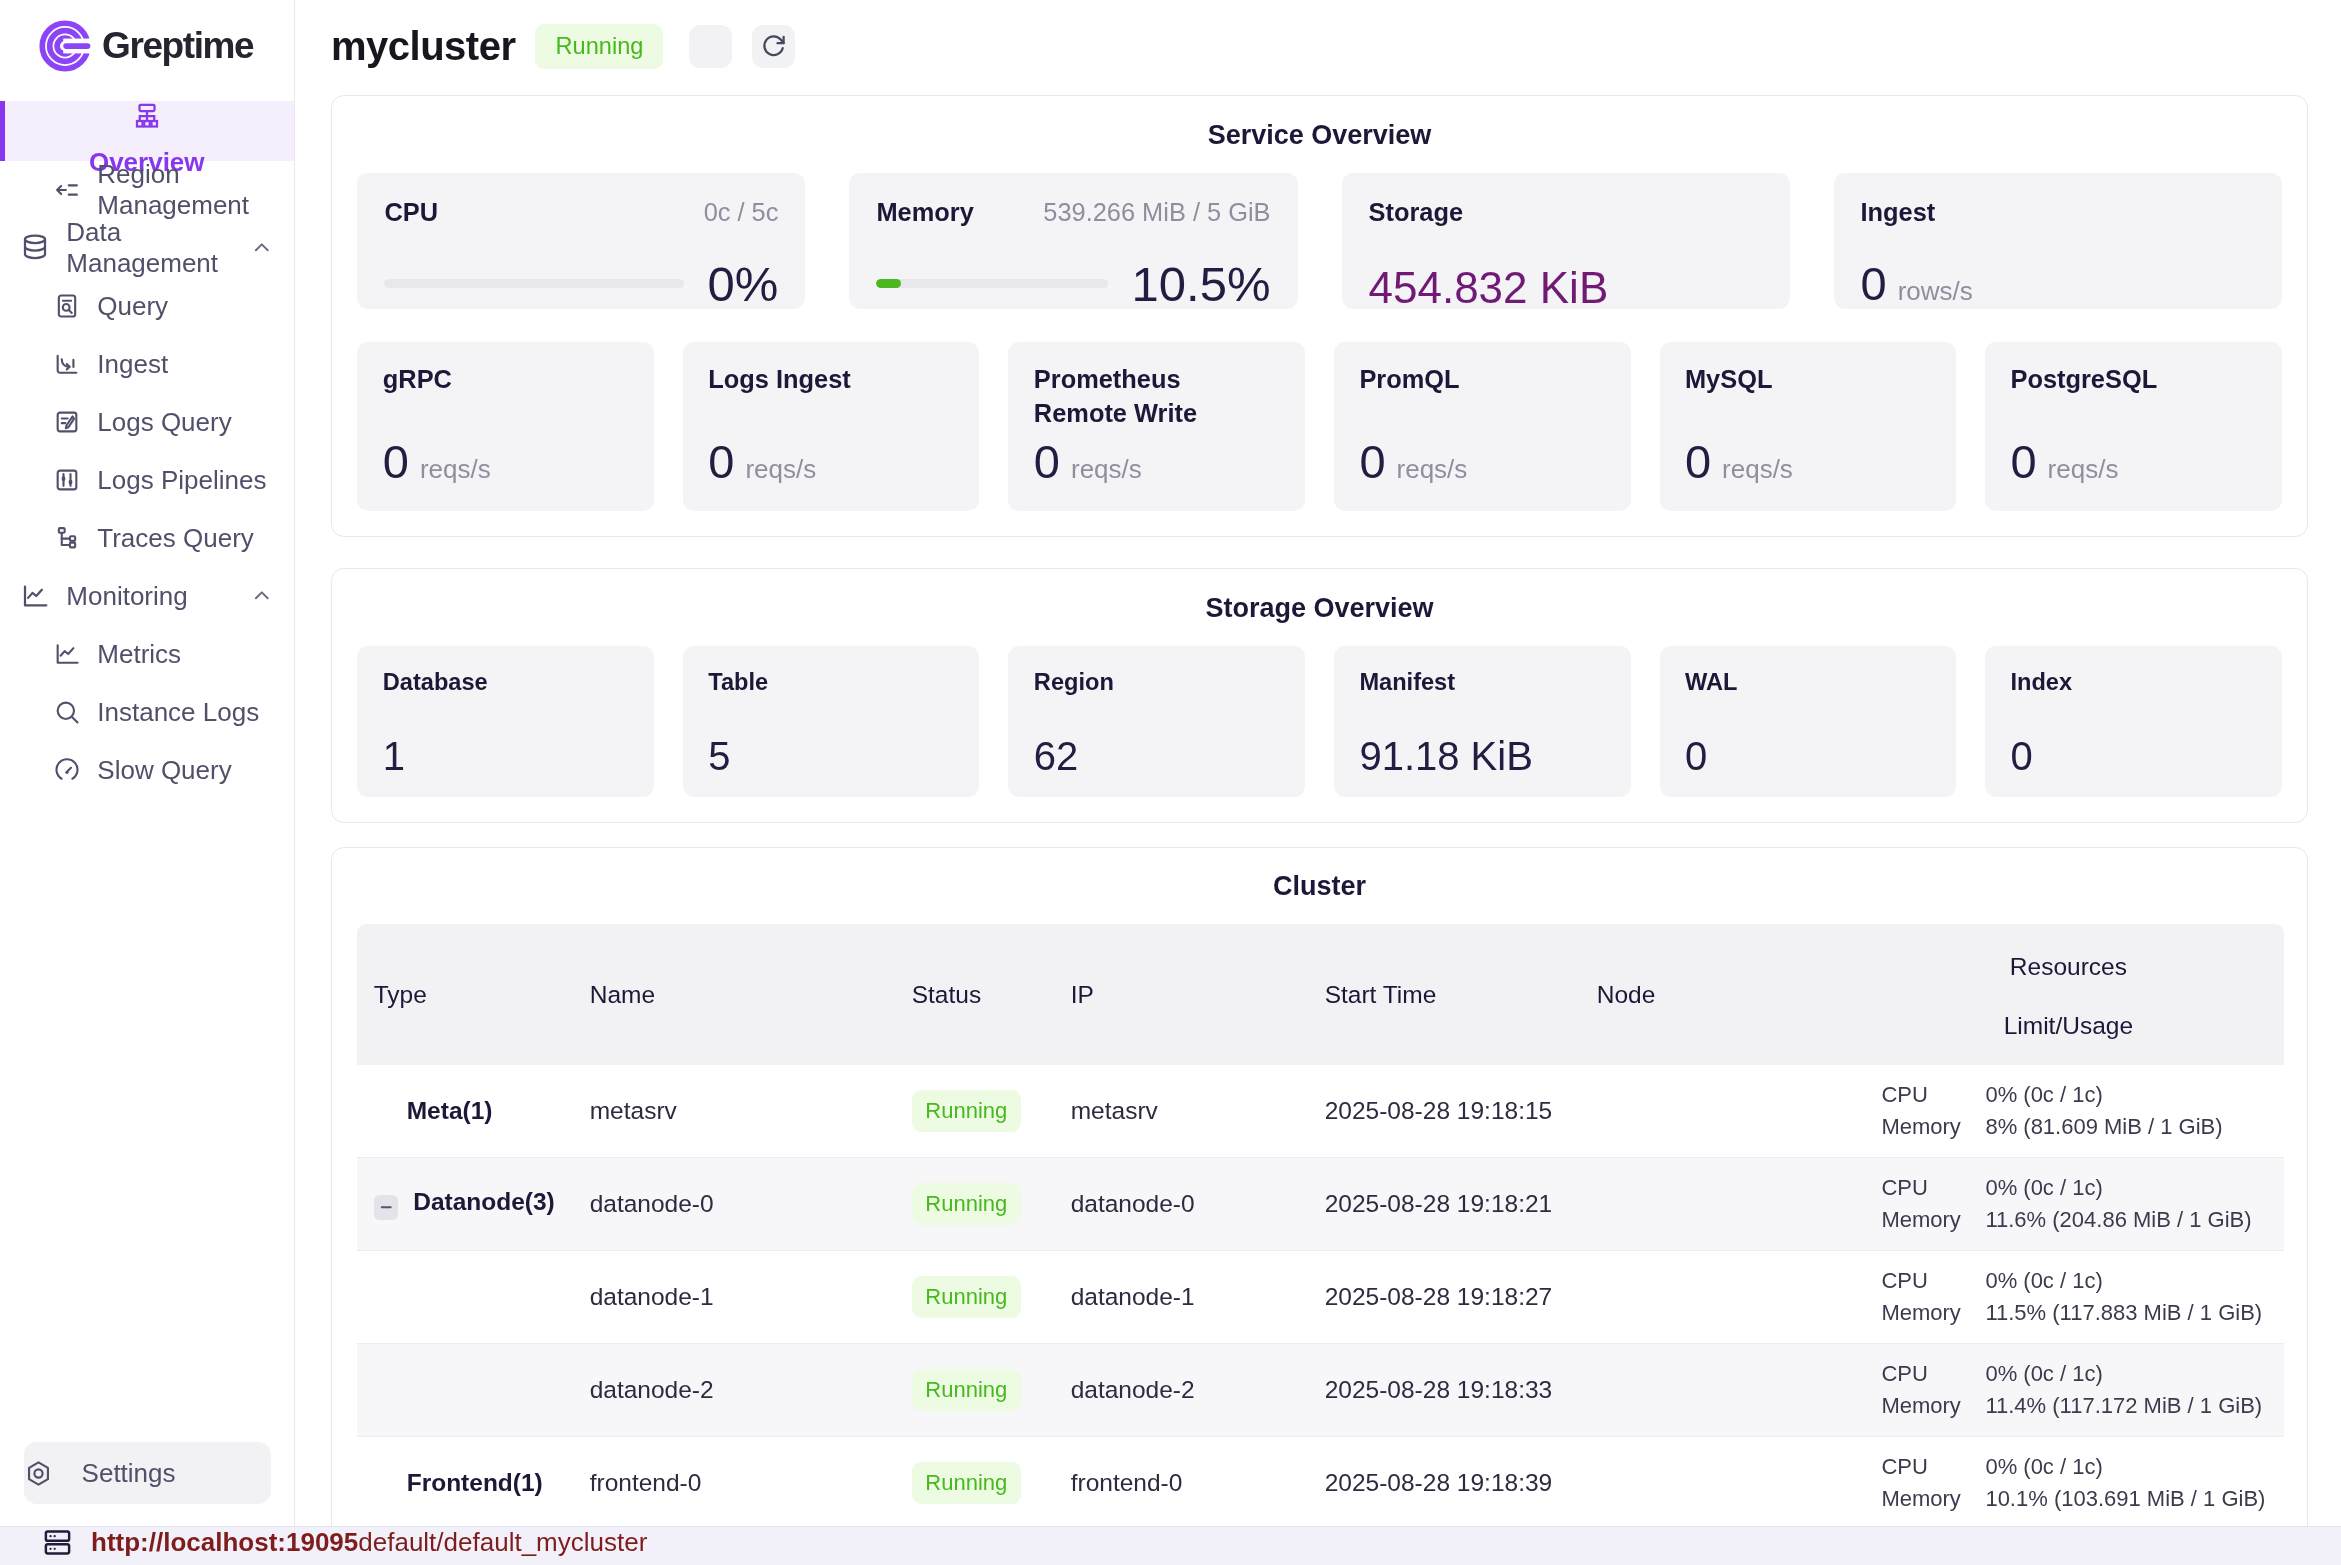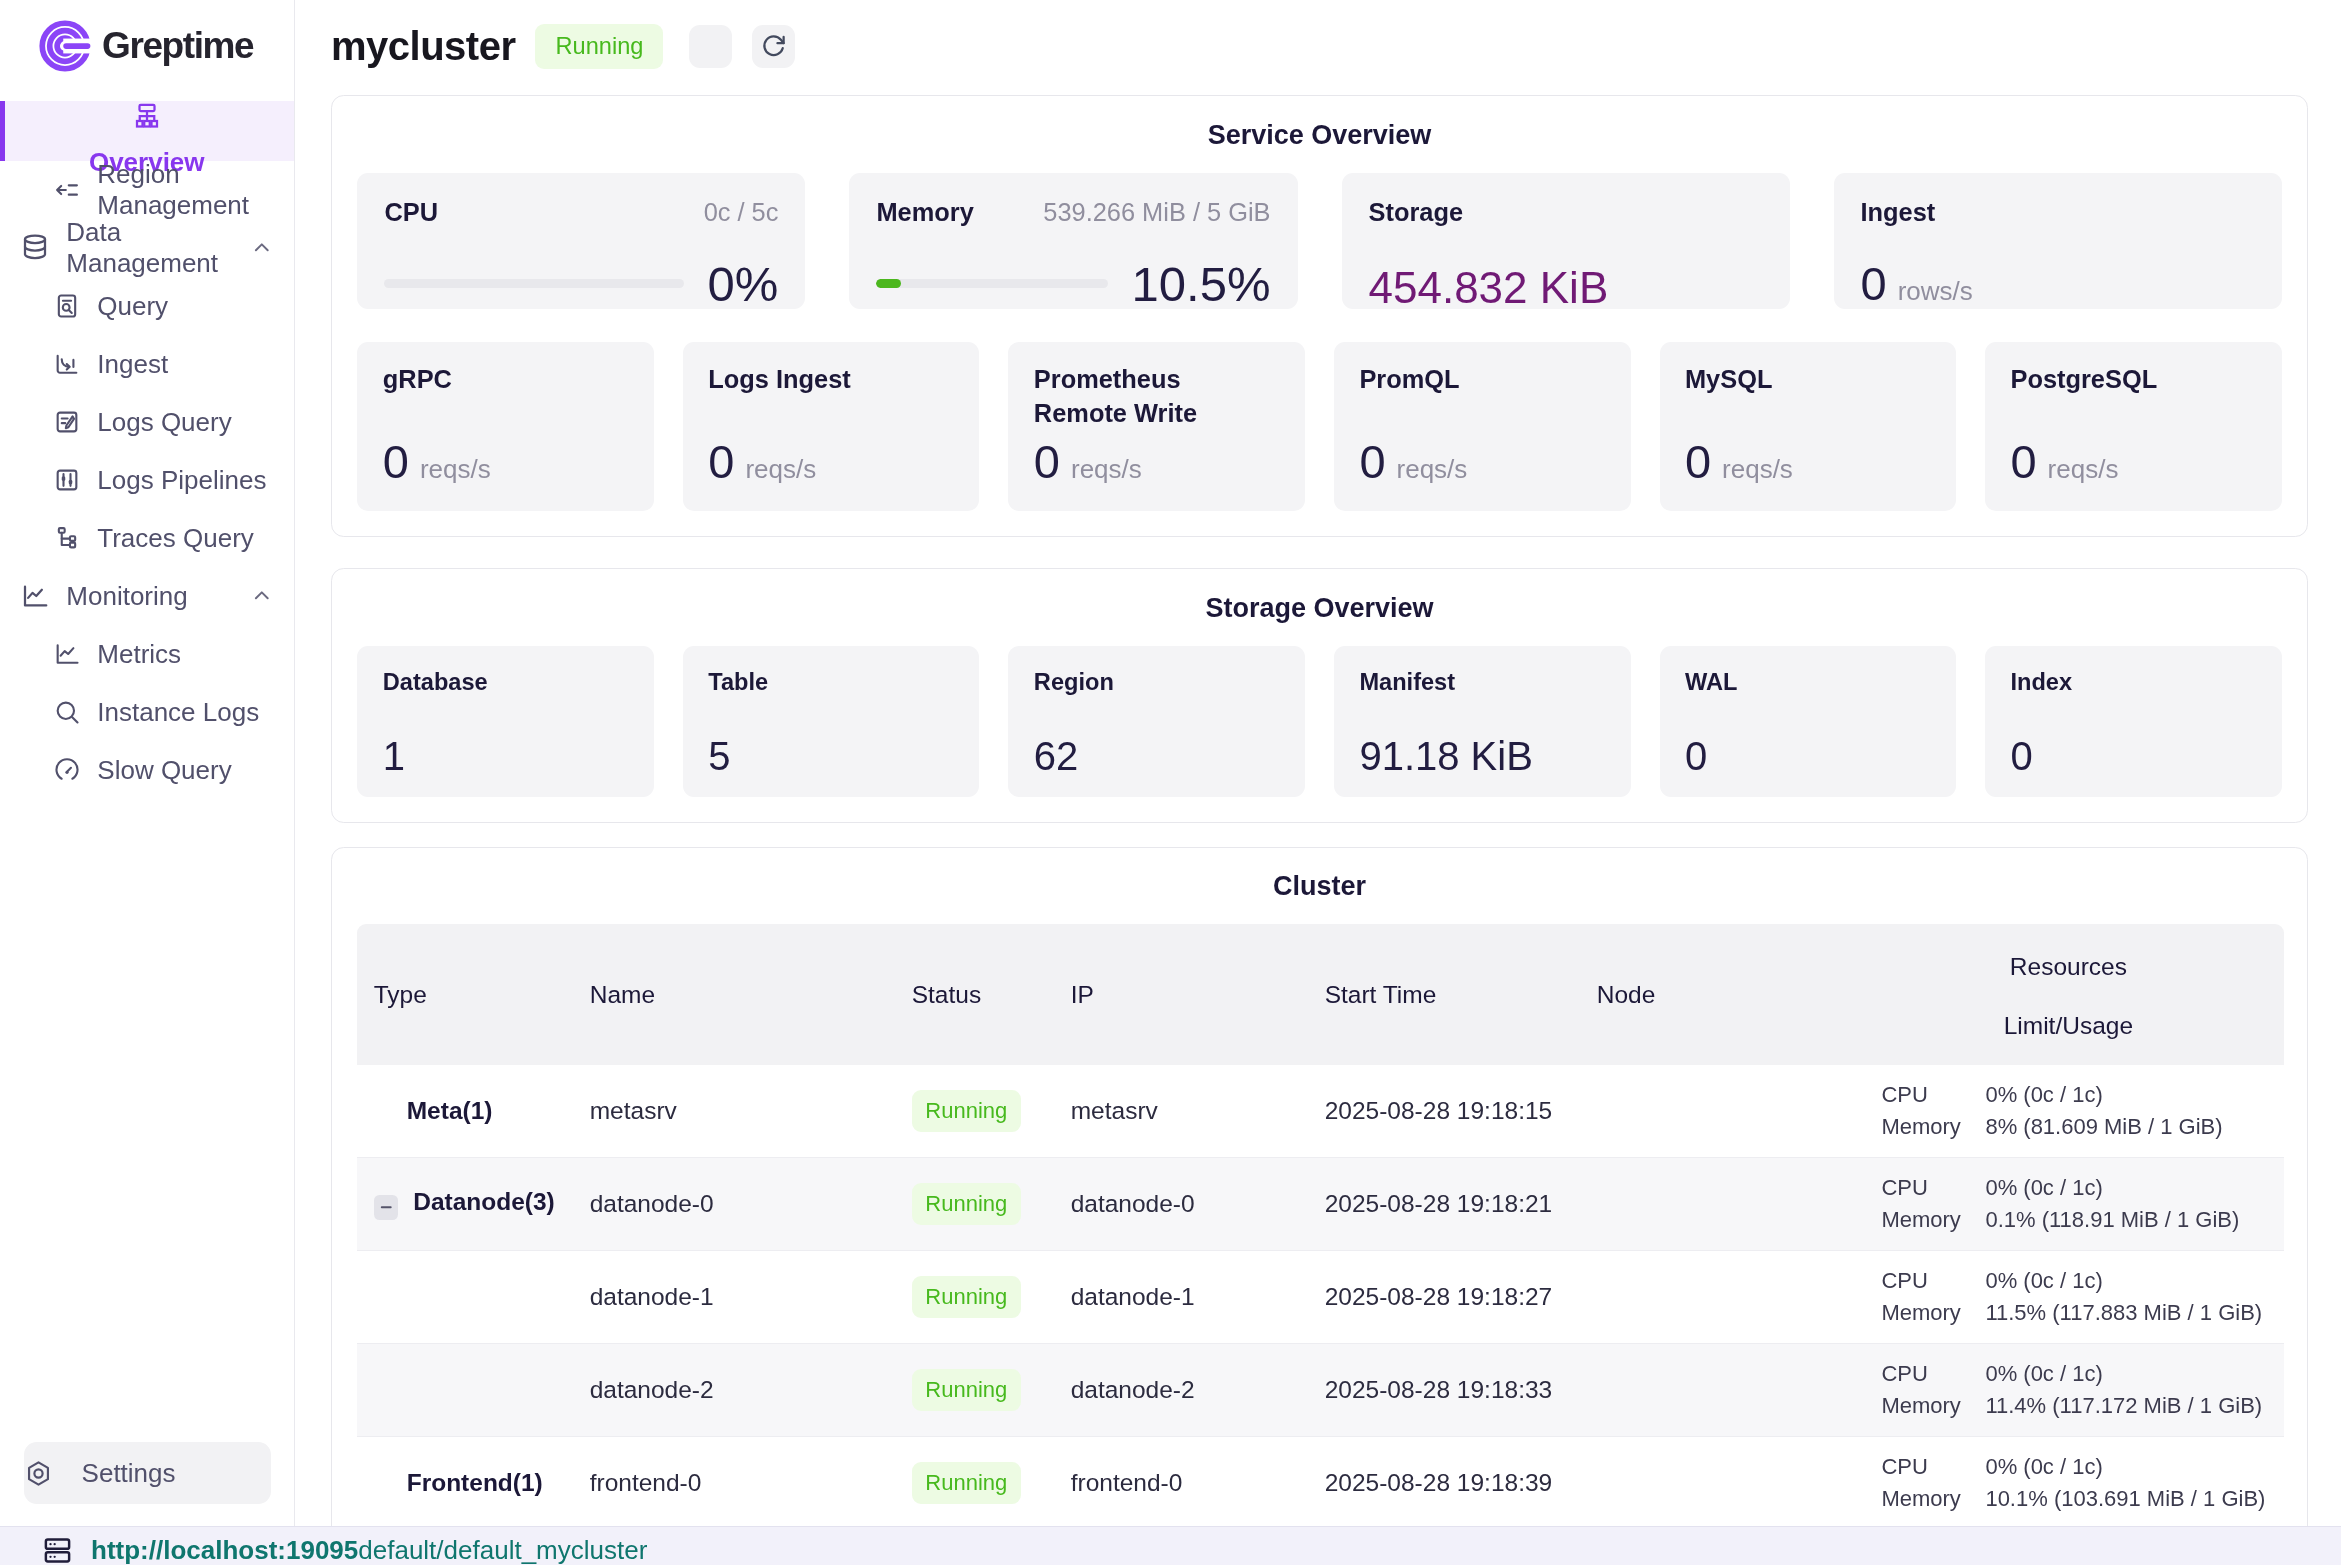--- a/index.html
+++ b/index.html
@@ -66,21 +66,21 @@
   .cluster-table tr.alt td { background:#f7f7f9; }
   .type-cell { font-weight:700; color:#1c1838; white-space:nowrap; }
   .row-toggle { display:inline-flex; width:24.5px; height:24.5px; background:#e3e3e9; border-radius:5.4px; align-items:center; justify-content:center; color:#55546a; margin-right:8.2px; vertical-align:-4.5px; cursor:pointer; }
   .type-spacer { display:inline-block; width:33px; }
   .pill { display:inline-block; background:#edfbe3; color:#47b91d; font-size:22px; padding:8.2px 13.6px; border-radius:9px; }
   .res-cell { padding-left:29px !important; font-size:22px; color:#3c3b4e; }
   .res-line { display:flex; margin:6.3px 0; }
   .res-label { width:104px; flex:0 0 104px; }
 
   
-  .statusbar { position:absolute; left:0; bottom:0; width:100%; height:40px; background:#f2f1fa; border-top:0.9px solid #e3e2ef; display:flex; align-items:flex-end; font-size:26px; color:#0f766e; z-index:5; }
+  .statusbar { position:absolute; left:0; bottom:0; width:100%; height:40px; background:#f2f1fa; border-top:0.9px solid #e3e2ef; display:flex; align-items:flex-start; font-size:26px; color:#7f1d1d; z-index:5; }
   .sb-icon { margin-left:42px; color:#201d3a; display:flex; }
   .sb-url { margin-left:18px; font-weight:700; }
   .sb-db { font-weight:500; }
 </style>
 </head>
 <body>
 
 <div class="app">
 
   <aside class="sidebar">
@@ -423,21 +423,21 @@
             <td>datanode-0</td>
             <td>2025-08-28 19:18:21</td>
             <td></td>
             <td class="res-cell">
               <div class="res-line">
                   <span class="res-label">CPU</span>
                   <span>0% (0c / 1c)</span>
                 </div>
               <div class="res-line">
                   <span class="res-label">Memory</span>
-                  <span>0.1% (118.91 MiB / 1 GiB)</span>
+                  <span>11.6% (204.86 MiB / 1 GiB)</span>
                 </div>
             </td>
           </tr>
           <tr>
             <td class="type-cell"></td>
             <td>datanode-1</td>
             <td><span class="pill">Running</span></td>
             <td>datanode-1</td>
             <td>2025-08-28 19:18:27</td>
             <td></td>

